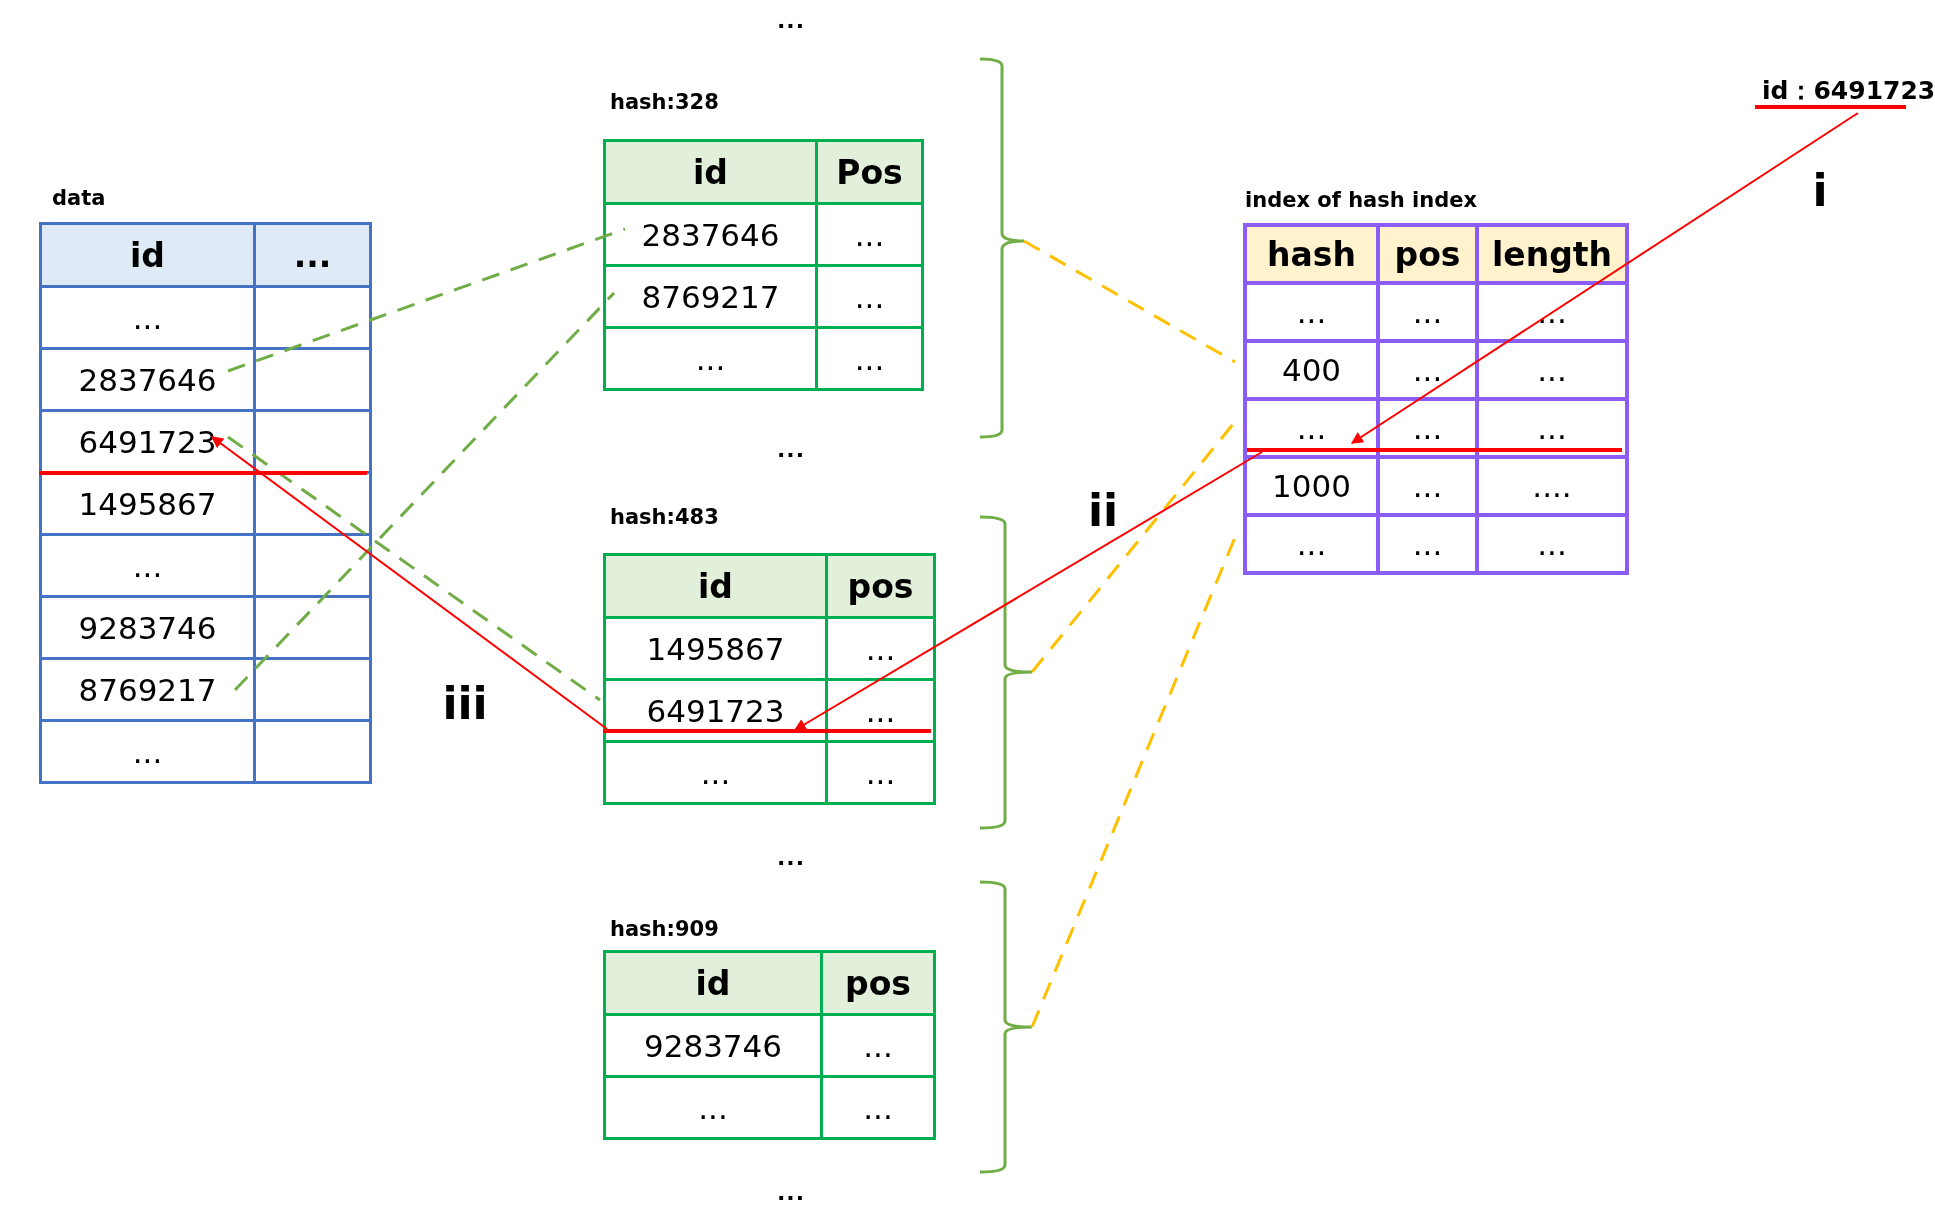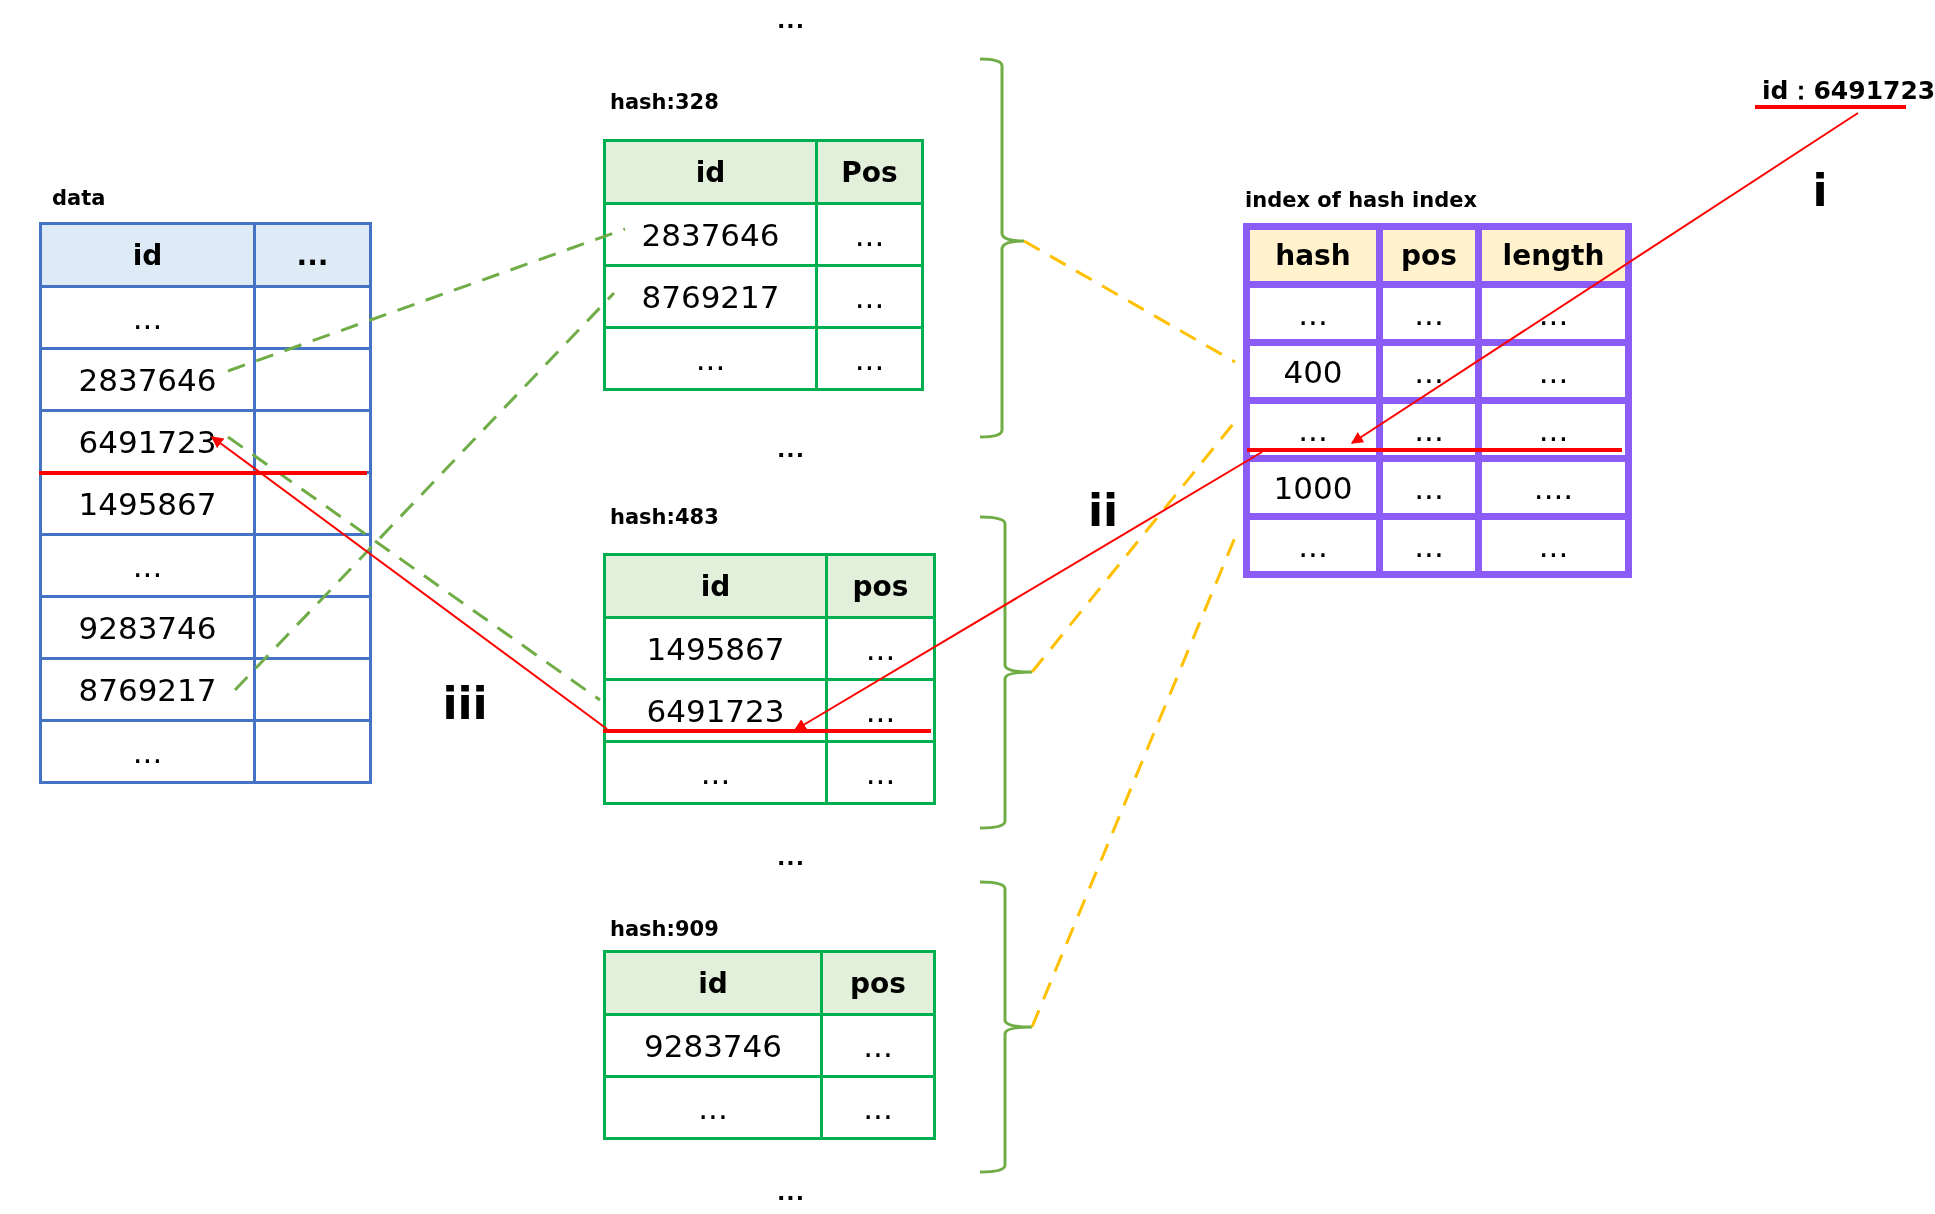--- a/index.html
+++ b/index.html
@@ -3,27 +3,27 @@
   <meta charset="utf-8">
   <style>
     html, body { margin: 0; padding: 0; background: #ffffff; }
     body { width: 1935px; height: 1214px; position: relative; overflow: hidden;
            font-family: "DejaVu Sans", "Liberation Sans", sans-serif; }
     .label { position: absolute; font-weight: bold; font-size: 21px; color: #000; white-space: nowrap; }
     .dots { position: absolute; font-size: 22px; color: #000; font-weight: bold; letter-spacing: 1px; transform: translateX(-50%); }
     .roman { position: absolute; font-weight: bold; font-size: 44px; color: #000; transform: translateX(-50%); }
     table.t { position: absolute; border-collapse: collapse; table-layout: fixed; }
     table.t td, table.t th { text-align: center; padding: 0; color: #000; }
-    table.t th { font-weight: bold; font-size: 28px; }
+    table.t th { font-weight: bold; font-size: 33px; }
     table.t td { font-size: 31px; font-weight: normal; }
     .blue td, .blue th { border: 3px solid #4472C4; }
     .blue th { background: #DEEAF6; }
     .green td, .green th { border: 3px solid #00B050; }
     .green th { background: #E2EFDA; }
-    .yellow td, .yellow th { border: 7px solid #8b5cf6; }
+    .yellow td, .yellow th { border: 4px solid #8b5cf6; }
     .yellow th { background: #FFF2CC; }
     svg.overlay { position: absolute; left: 0; top: 0; pointer-events: none; }
     .idlabel { position: absolute; font-weight: bold; font-size: 25px; color: #000; white-space: nowrap; }
   </style>
 </head>
 <body>
 
 <div class="label" style="left:52px; top:186px;">data</div>
 <div class="label" style="left:610px; top:90px;">hash:328</div>
 <div class="label" style="left:610px; top:505px;">hash:483</div>

